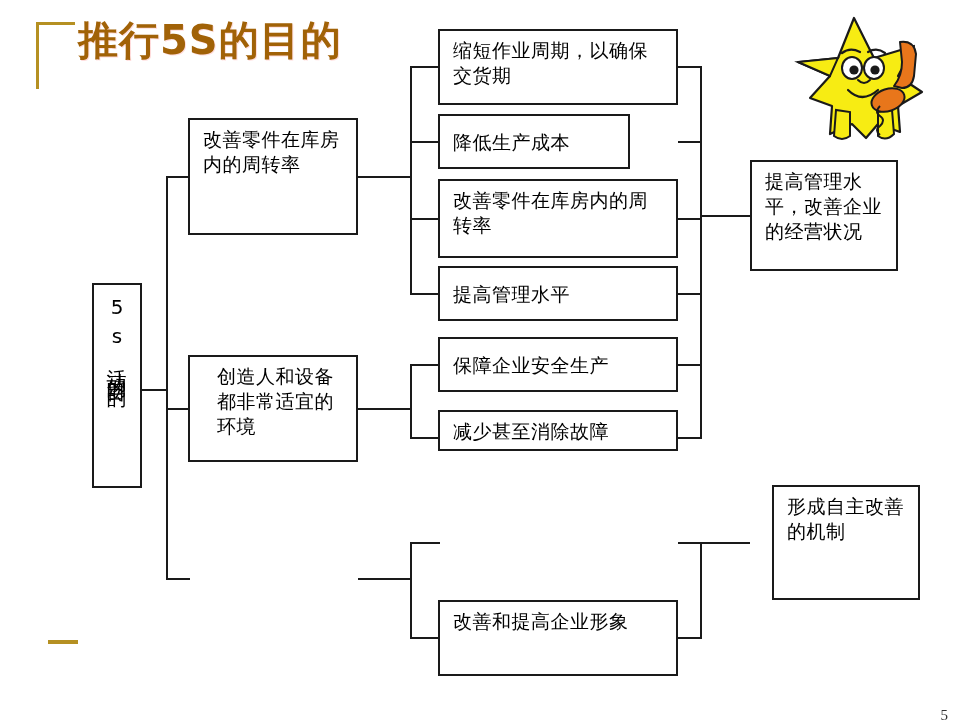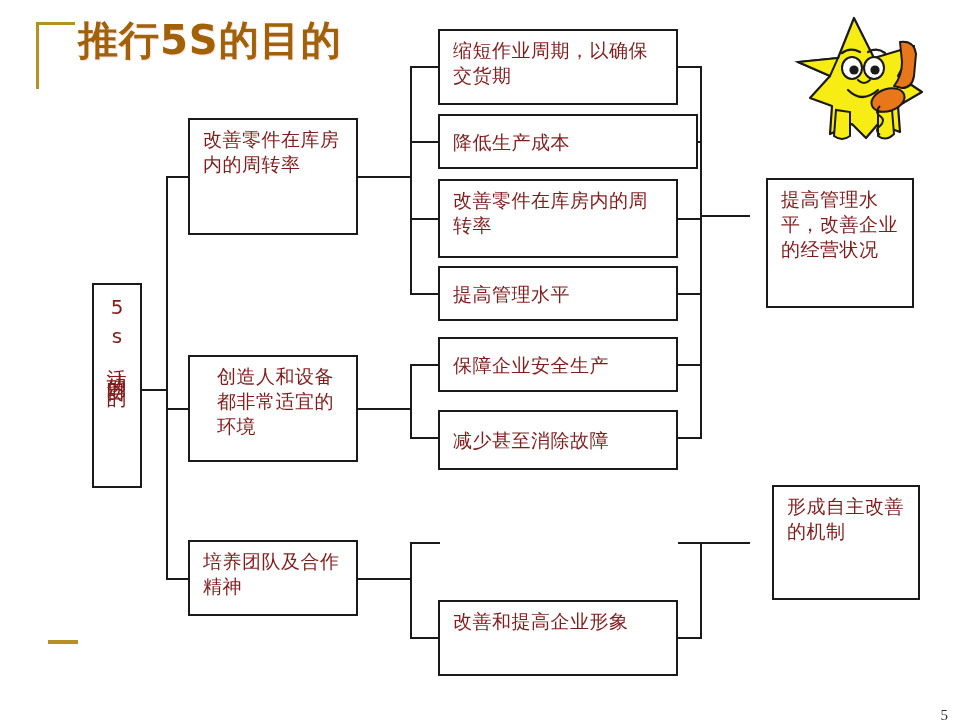--- a/index.html
+++ b/index.html
@@ -56,21 +56,21 @@
     color: #333333;
     font-family: "Liberation Serif", serif;
   }
 
   
   .node {
     position: absolute;
     box-sizing: border-box;
     border: 2px solid #1a1a1a;
     background: #ffffff;
-    color: #7f1d1d;
+    color: #000000;
     font-size: 19px;
     line-height: 1.32;
     letter-spacing: 0.5px;
     padding: 7px 9px 5px 13px;
     font-family: "DejaVu Sans", "Liberation Sans", sans-serif;
   }
   .node.centered {
     display: flex;
     align-items: center;
   }
@@ -161,47 +161,44 @@
   <div class="node vertical" style="left:92px; top:283px; width:50px; height:205px; font-size:20px;">
     <span>5s活动的目的</span>
   </div>
 
   <div class="node" style="left:188px; top:118px; width:170px; height:117px;">
     <span>改善零件在库房内的周转率</span>
   </div>
   <div class="node" style="left:188px; top:355px; width:170px; height:107px;padding-left:27px;">
     <span>创造人和设备都非常适宜的环境</span>
   </div>
-  <div class="node" style="left:188px; top:540px; width:170px; height:76px;">
-    <span>培养团队及合作精神</span>
-  </div>
 
   <div class="node" style="left:438px; top:29px; width:240px; height:76px;">
     <span>缩短作业周期，以确保交货期</span>
   </div>
-  <div class="node centered" style="left:438px; top:114px; width:260px; height:55px;">
+  <div class="node centered" style="left:438px; top:114px; width:192px; height:55px;">
     <span>降低生产成本</span>
   </div>
   <div class="node" style="left:438px; top:179px; width:240px; height:79px;">
     <span>改善零件在库房内的周转率</span>
   </div>
   <div class="node centered" style="left:438px; top:266px; width:240px; height:55px;">
     <span>提高管理水平</span>
   </div>
   <div class="node centered" style="left:438px; top:337px; width:240px; height:55px;">
     <span>保障企业安全生产</span>
   </div>
-  <div class="node centered" style="left:438px; top:410px; width:240px; height:60px;">
+  <div class="node centered" style="left:438px; top:410px; width:240px; height:41px;">
     <span>减少甚至消除故障</span>
   </div>
   <div class="node" style="left:438px; top:600px; width:240px; height:76px;">
     <span>改善和提高企业形象</span>
   </div>
 
-  <div class="node" style="left:766px; top:160px; width:148px; height:130px;margin-top:18px;">
+  <div class="node" style="left:750px; top:160px; width:148px; height:111px;">
     <span>提高管理水平，改善企业的经营状况</span>
   </div>
   <div class="node" style="left:772px; top:485px; width:148px; height:115px;">
     <span>形成自主改善的机制</span>
   </div>
 
   <div class="mascot">
     <svg viewBox="0 0 172 140" xmlns="http://www.w3.org/2000/svg">
 
       <path d="M72 12 L92 52 L132 40 L116 70 L140 86 L116 100 L118 126 L96 118 L84 132

